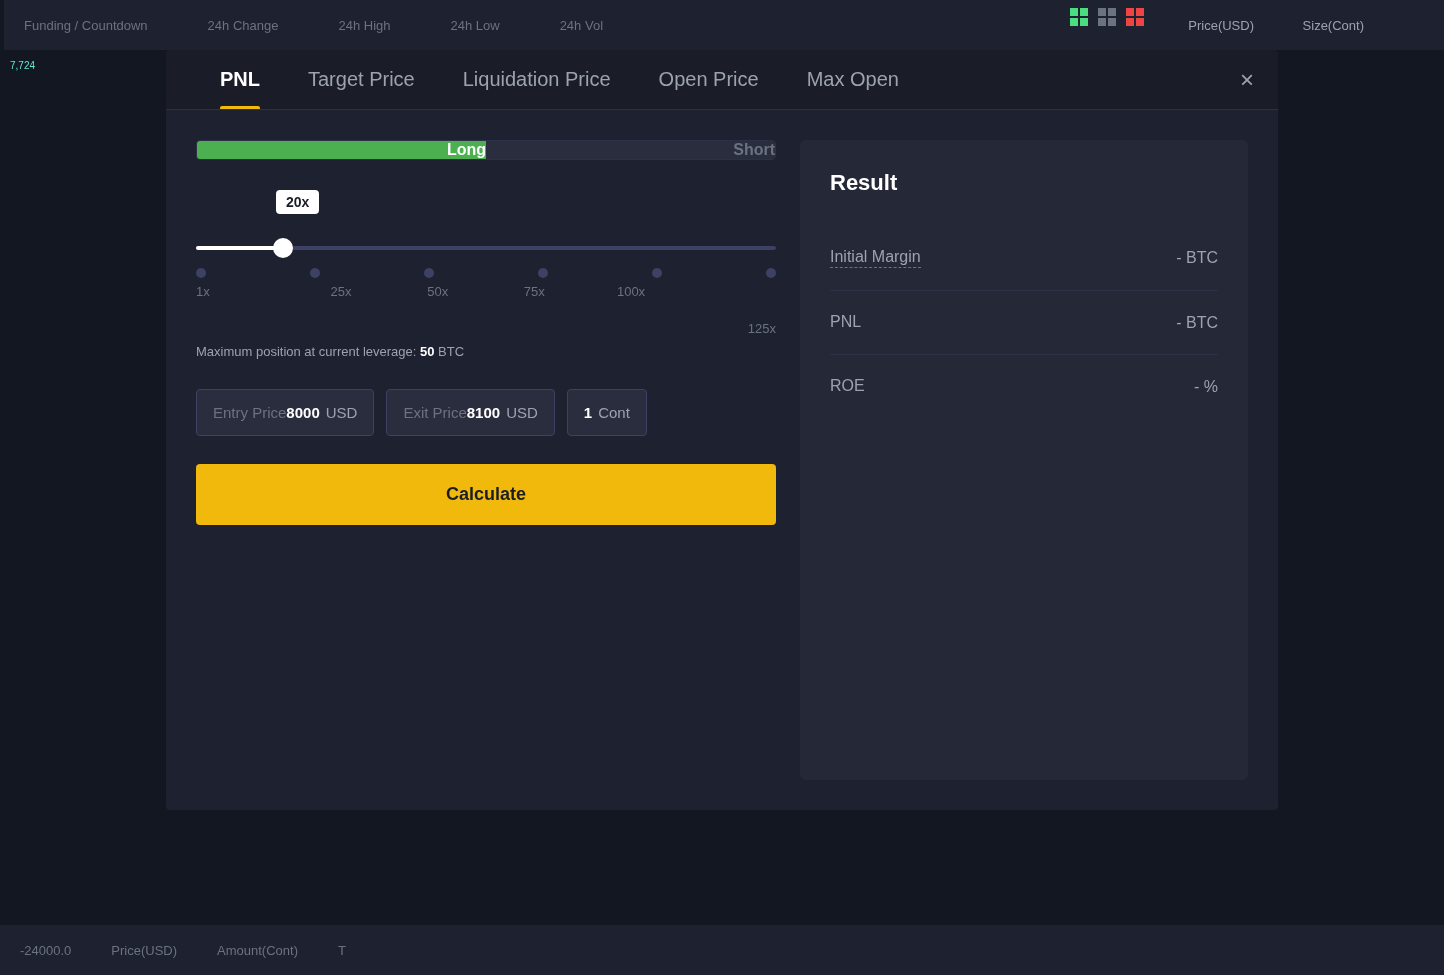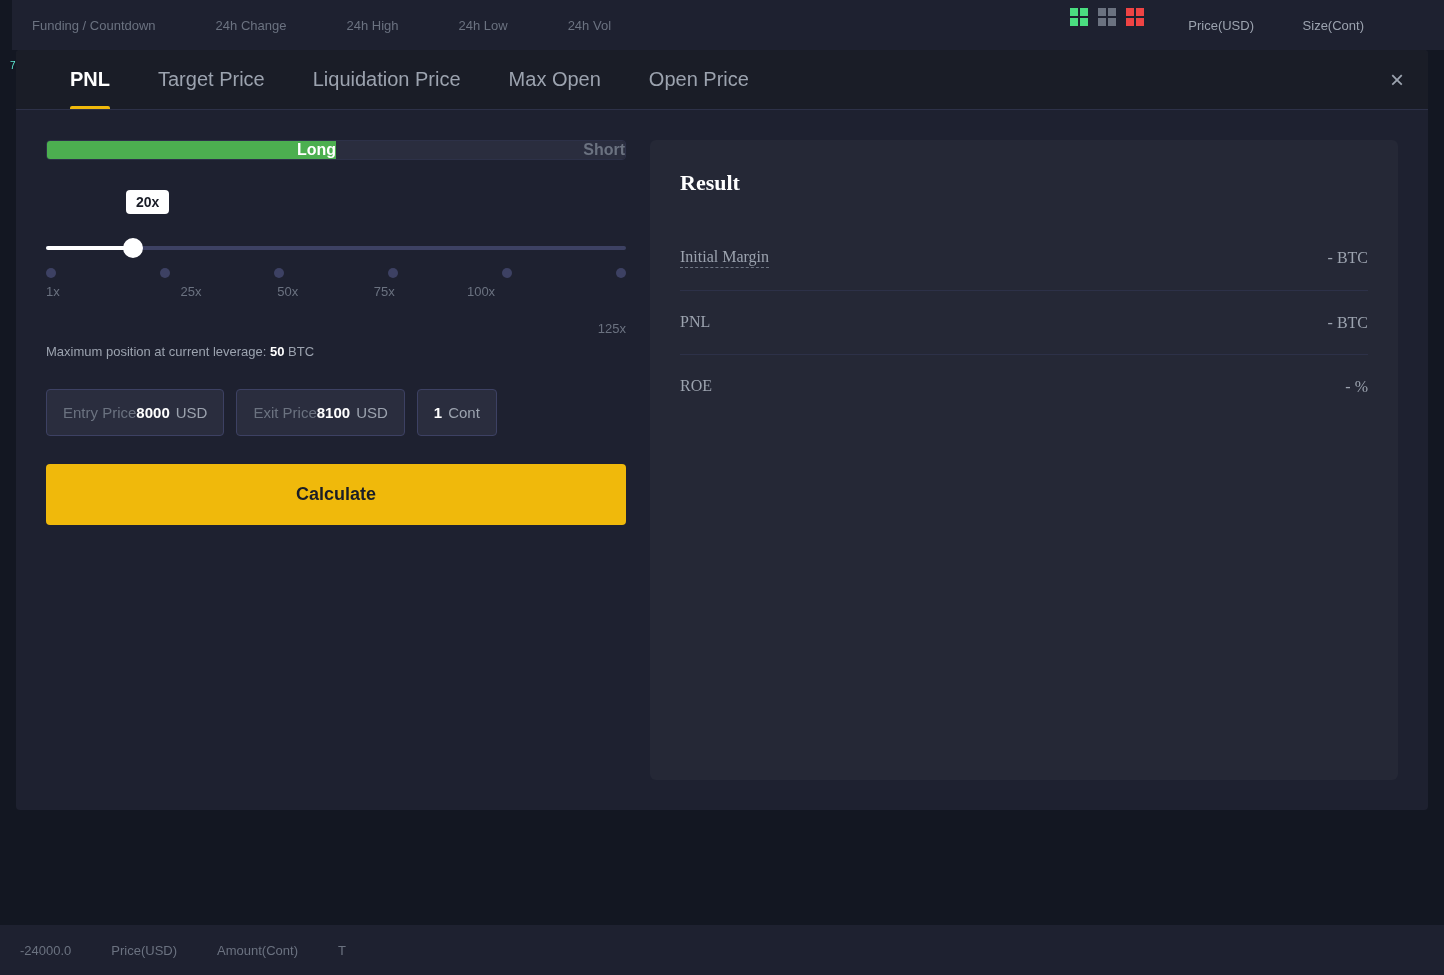--- a/index.html
+++ b/index.html
@@ -17,21 +17,21 @@
     .bg-trading {
       position: absolute;
       top: 0; left: 0;
       width: 100%; height: 100%;
       background: #131722;
       z-index: 0;
     }
 
     .bg-top-bar {
       position: absolute;
-      top: 0; left: 12px; right: 0;
+      top: 0; left: 4px; right: 0;
       height: 50px;
       background: #1e2130;
       display: flex;
       align-items: center;
       padding: 0 20px;
       gap: 60px;
       color: #6b7280;
       font-size: 13px;
       z-index: 1;
     }
@@ -59,21 +59,21 @@
       right: 0;
       bottom: 50px;
       z-index: 10;
       display: flex;
       align-items: flex-start;
       justify-content: center;
       padding-top: 0;
     }
 
     .modal {
-      width: 1412px;
+      width: 1112px;
       background: #1e2130;
       border-radius: 4px;
       overflow: hidden;
       position: relative;
     }
 
     
     .tabs-header {
       display: flex;
       align-items: center;
@@ -311,21 +311,20 @@
       cursor: pointer;
       margin-top: 8px;
     }
 
     
     .right-panel {
       flex: 1;
       background: #252836;
       border-radius: 6px;
       padding: 30px;
-      font-family: Liberation Serif, serif;
     }
 
     .result-title {
       color: #ffffff;
       font-size: 22px;
       font-weight: 700;
       margin-bottom: 30px;
     }
 
     .result-row {
@@ -407,22 +406,22 @@
   <span>T</span>
 </div>
 
 <div class="modal-overlay">
   <div class="modal">
 
     <div class="tabs-header">
       <div class="tab-item active">PNL</div>
       <div class="tab-item">Target Price</div>
       <div class="tab-item">Liquidation Price</div>
+      <div class="tab-item">Open Price</div>
       <div class="tab-item">Max Open</div>
-      <div class="tab-item">Open Price</div>
       <button class="close-btn">×</button>
     </div>
 
     <div class="modal-body">
 
       <div class="left-panel">
 
         <div class="toggle-group">
           <button class="toggle-btn long-btn">Long</button>
           <button class="toggle-btn short-btn">Short</button>

